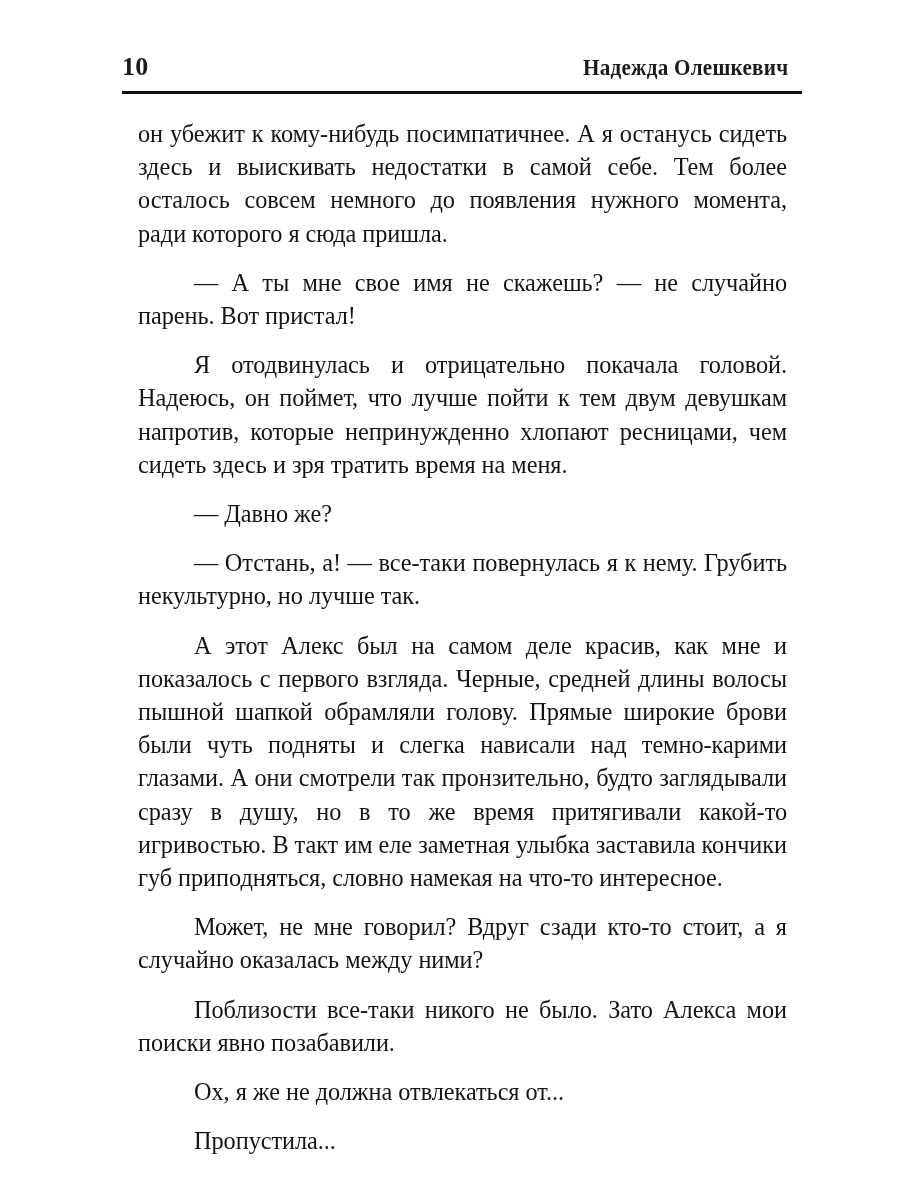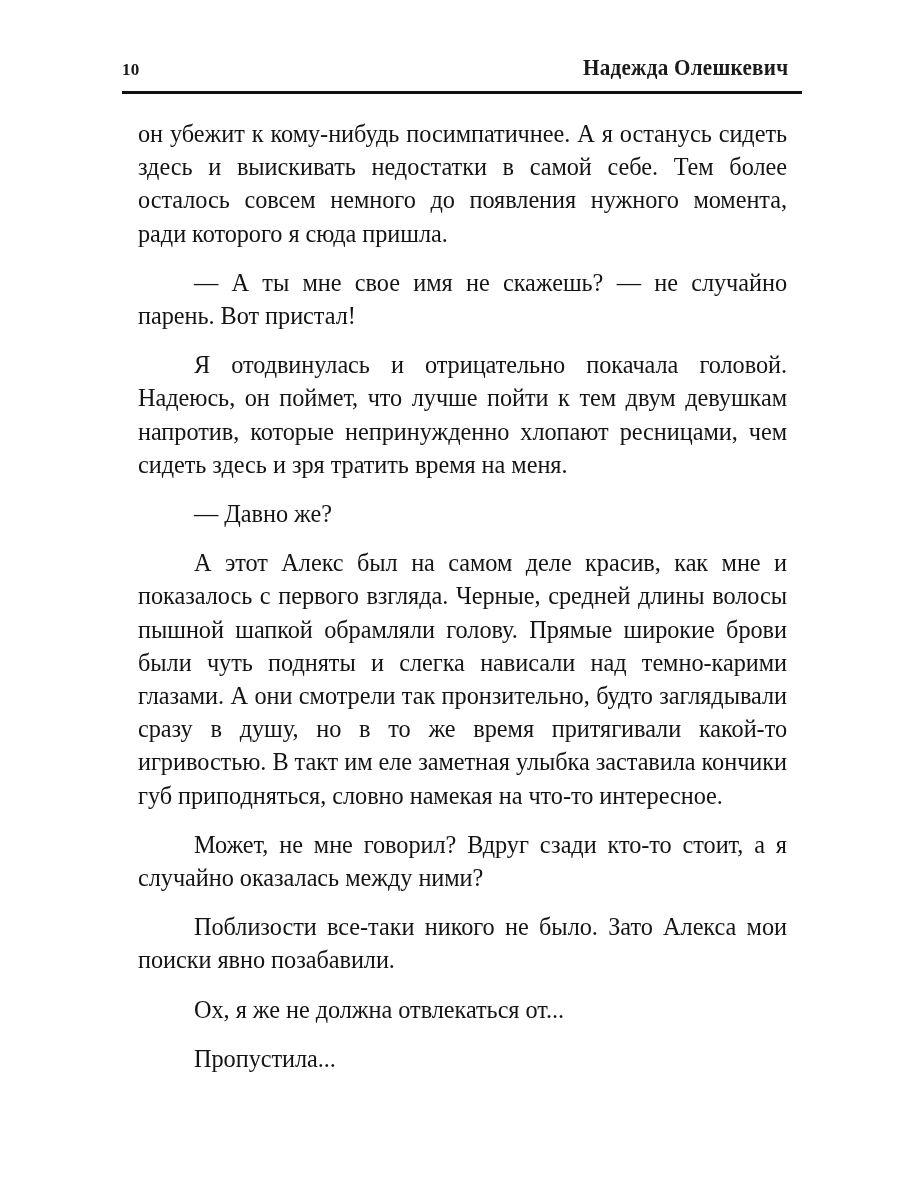--- a/index.html
+++ b/index.html
@@ -32,21 +32,21 @@
     top: 52px;
     width: 680px;
     display: flex;
     align-items: baseline;
     justify-content: space-between;
     height: 34px;
   }
 
   .folio {
     font-family: "Liberation Serif", "DejaVu Serif", serif;
-    font-size: 17px;
+    font-size: 26px;
     font-weight: 600;
     letter-spacing: 0.2px;
     color: #1a1a1a;
     line-height: 30px;
     white-space: nowrap;
   }
 
   .head-author {
     font-family: "Liberation Serif", "DejaVu Serif", serif;
     font-size: 24px;
@@ -109,20 +109,21 @@
     <span class="head-author">Надежда Олешкевич</span>
   </div>
 
   <div class="head-rule" style="background: rgb(17, 17, 17);"></div>
 
   <div class="textblock" style="color: rgb(20, 20, 20);">
     <p class="cont">он убежит к кому-нибудь посимпатичнее. А я останусь сидеть здесь и выискивать недостатки в самой себе. Тем более осталось совсем немного до появления нужного момента, ради которого я сюда пришла.</p>
     <p>— А ты мне свое имя не скажешь? — не случайно парень. Вот пристал!</p>
     <p>Я отодвинулась и отрицательно покачала головой. Надеюсь, он поймет, что лучше пойти к тем двум девушкам напротив, которые непринужденно хлопают ресницами, чем сидеть здесь и зря тратить время на меня.</p>
     <p>— Давно же?</p>
+    <p>— Отстань, а! — все-таки повернулась я к нему. Грубить некультурно, но лучше так.</p>
     <p>А этот Алекс был на самом деле красив, как мне и показалось с первого взгляда. Черные, средней длины волосы пышной шапкой обрамляли голову. Прямые широкие брови были чуть подняты и слегка нависали над темно-карими глазами. А они смотрели так пронзительно, будто заглядывали сразу в душу, но в то же время притягивали какой-то игривостью. В такт им еле заметная улыбка заставила кончики губ приподняться, словно намекая на что-то интересное.</p>
     <p>Может, не мне говорил? Вдруг сзади кто-то стоит, а я случайно оказалась между ними?</p>
     <p>Поблизости все-таки никого не было. Зато Алекса мои поиски явно позабавили.</p>
     <p>Ох, я же не должна отвлекаться от...</p>
     <p>Пропустила...</p>
   </div>
 
 </div>
 
 </body></html>

